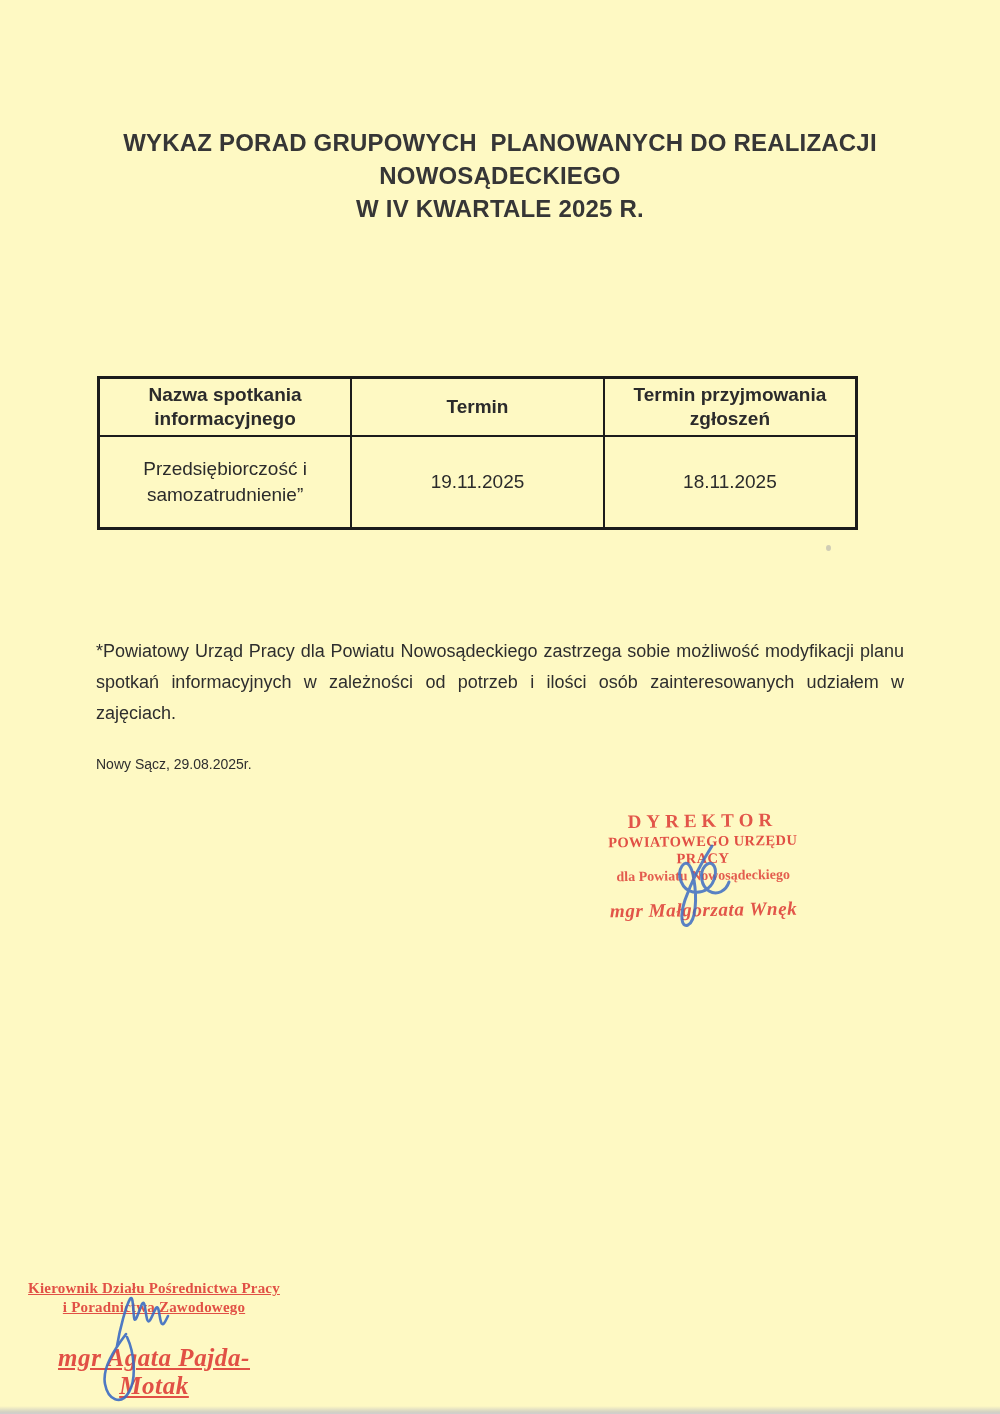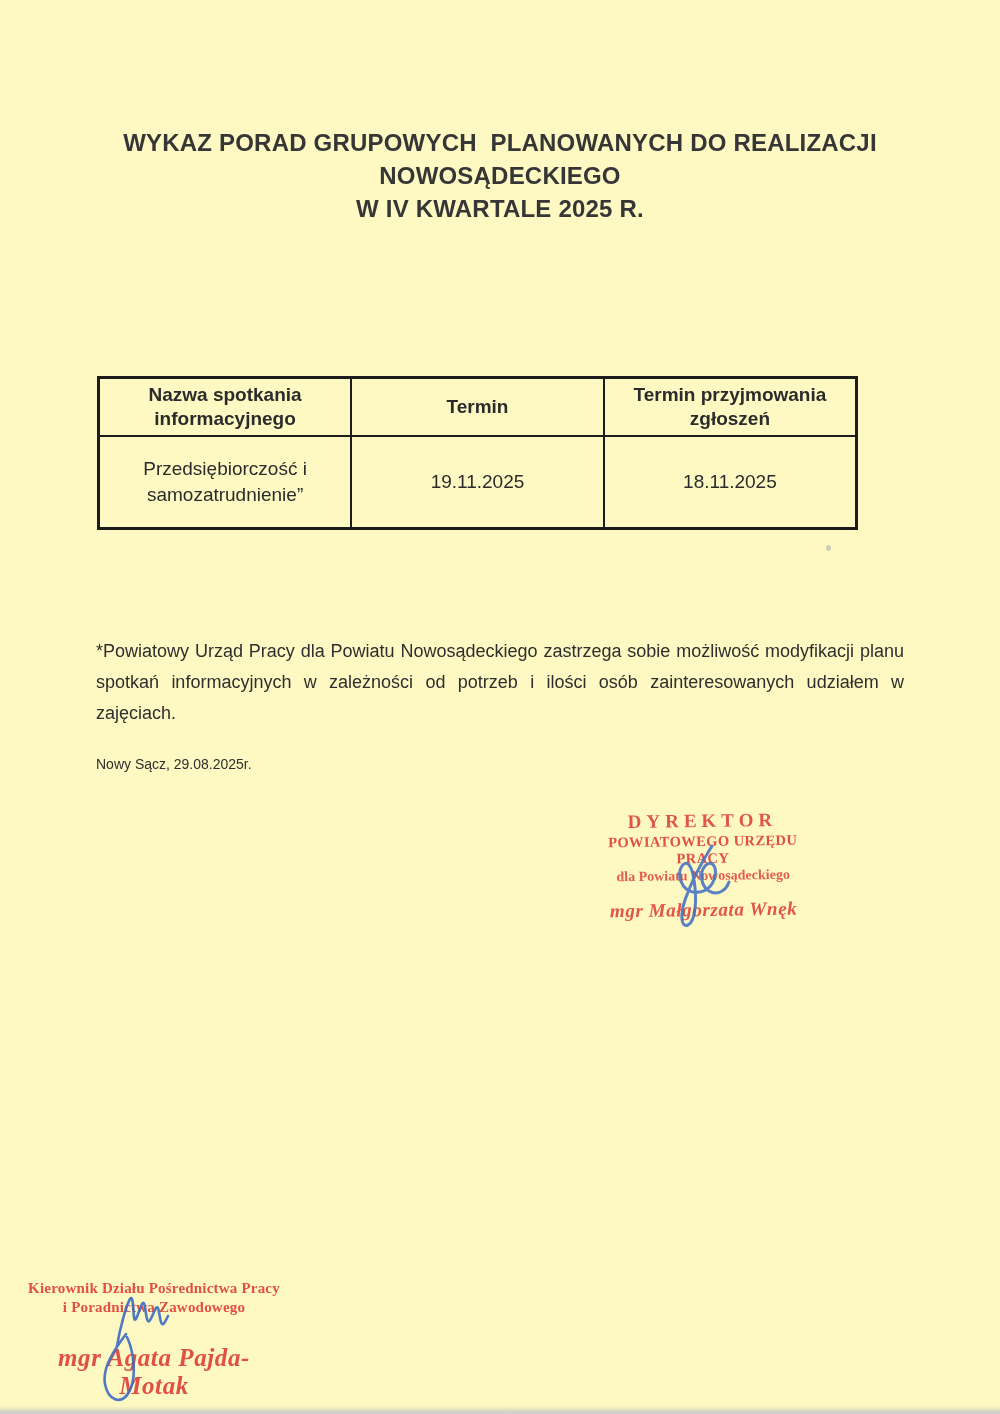--- a/index.html
+++ b/index.html
@@ -145,21 +145,21 @@
 
   <div class="dateline">Nowy Sącz, 29.08.2025r.</div>
 
   <div class="director-stamp" style="color:#e0483f;">
     <div class="s-line1">DYREKTOR</div>
     <div class="s-line2">POWIATOWEGO URZĘDU PRACY</div>
     <div class="s-line3">dla Powiatu Nowosądeckiego</div>
     <div class="s-name">mgr Małgorzata Wnęk</div>
   </div>
 
-  <div class="manager-stamp" style="color:#e0483f;">
+  <div class="manager-stamp" style="color:#e0483f;text-decoration:underline;">
     <div class="s-line1">Kierownik Działu Pośrednictwa Pracy</div>
     <div class="s-line2">i Poradnictwa Zawodowego</div>
     <div class="s-name">mgr Agata Pajda-Motak</div>
   </div>
 
   <svg class="signatures" viewBox="0 0 1000 1414">
     <g stroke="#3c6cc3" stroke-width="3" fill="none" stroke-linecap="round" stroke-linejoin="round" opacity="0.85">
       <path d="M 712 846
                C 703 860, 692 880, 685 900
                C 680 915, 681 928, 688 925

